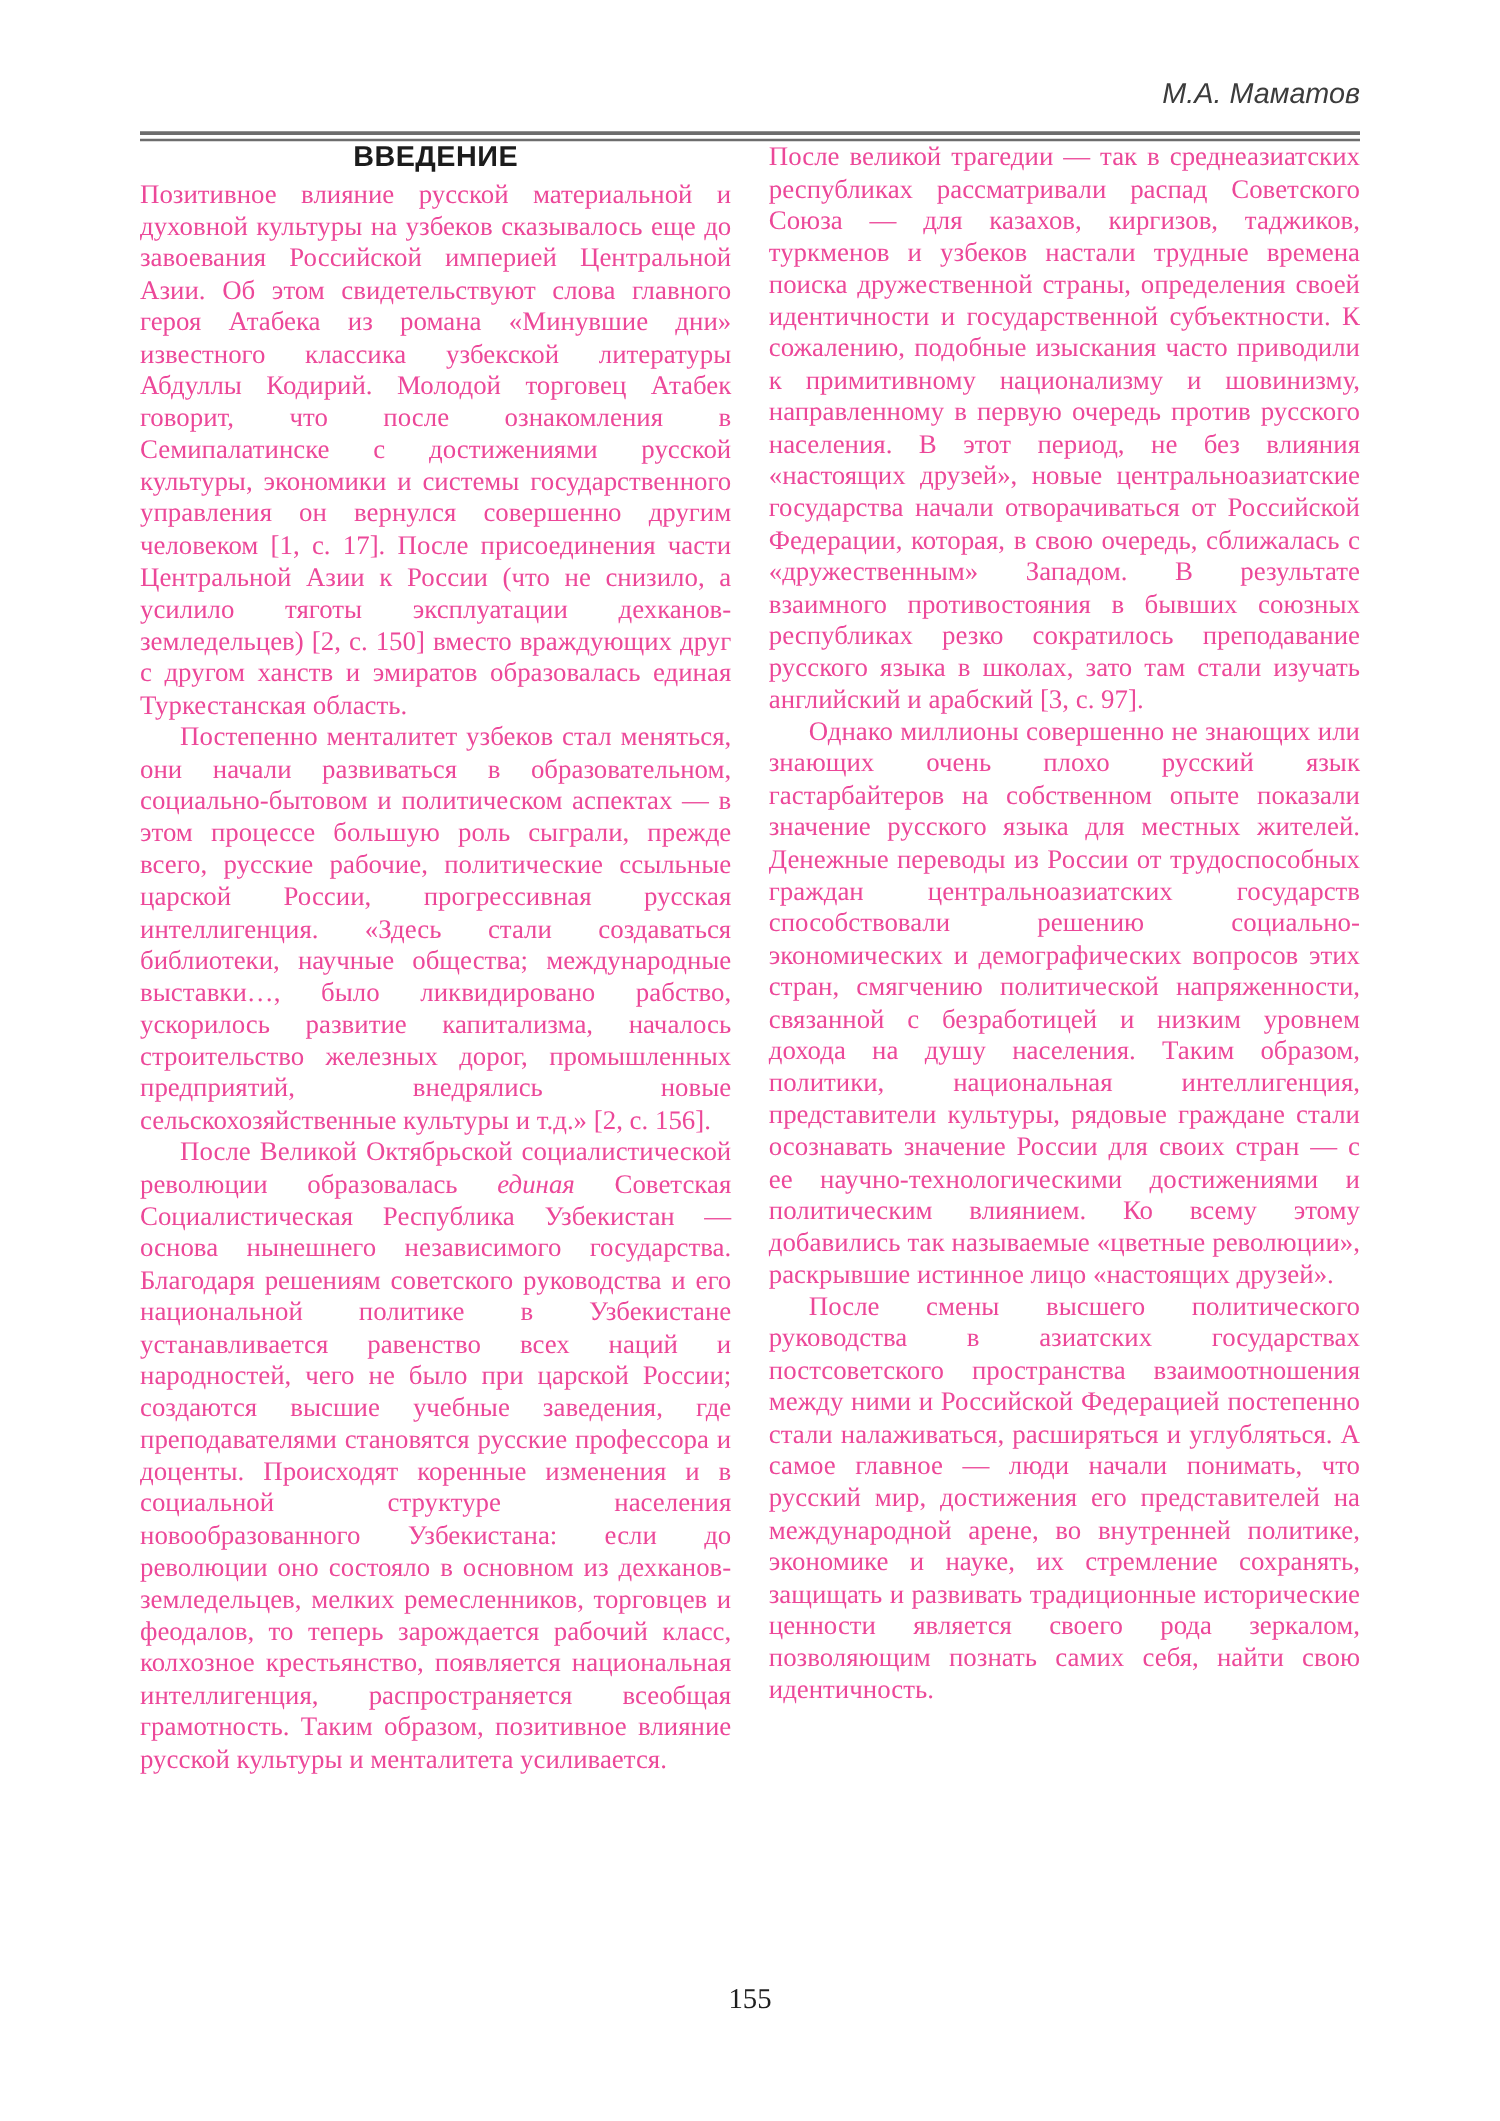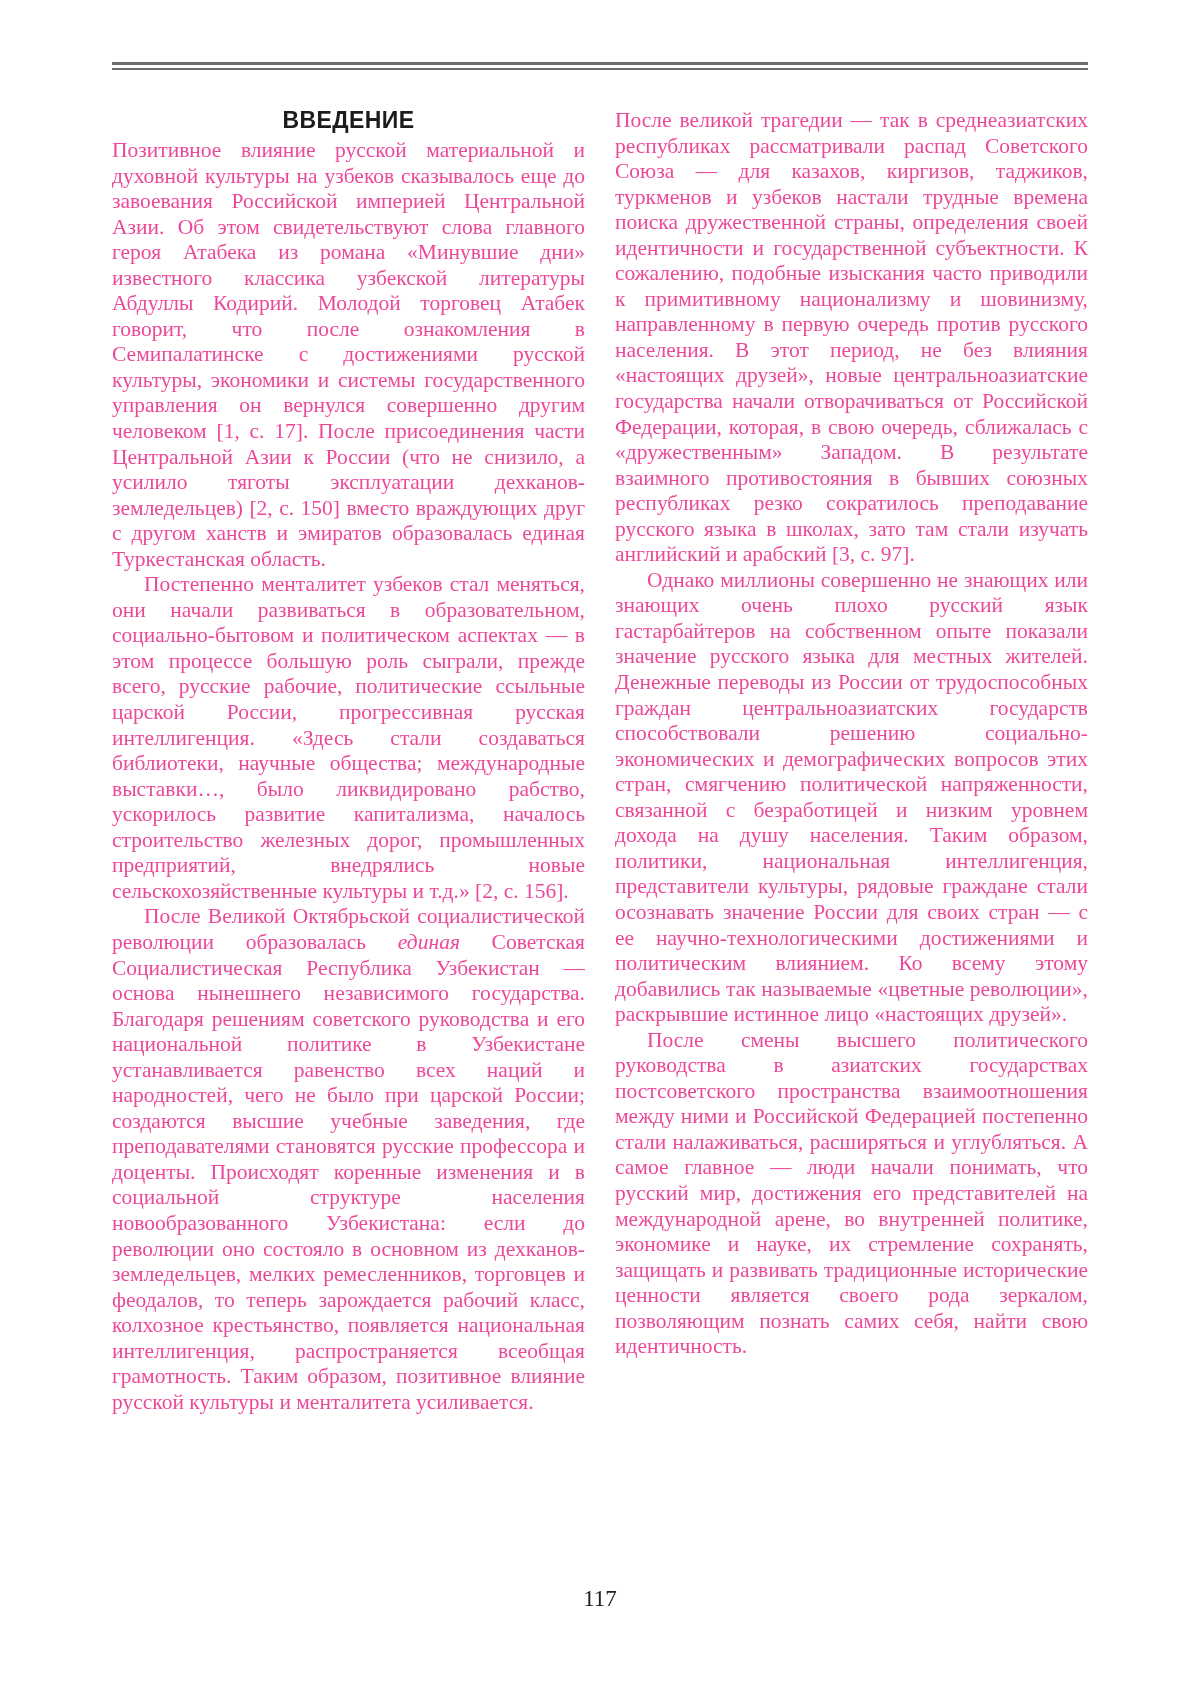--- a/index.html
+++ b/index.html
@@ -27,21 +27,20 @@
     margin-bottom: 19px;
   }
   .rule {
     height: 3px;
     border-top: 3px solid #6d6d6d;
     border-bottom: 2px solid #6d6d6d;
   }
   .columns {
     display: flex;
     gap: 30px;
-    margin-top: 38px;
   }
   .col { width: 473px; }
   .col-heading {
     margin: 0 0 5px 0;
     text-align: center;
     font-family: "Liberation Sans", "DejaVu Sans", sans-serif;
     font-weight: 700;
     font-size: 23px;
     line-height: 25px;
     letter-spacing: 0.4px;
@@ -65,20 +64,21 @@
     text-align: center;
     font-size: 23px;
     color: #1f1f1f;
   }
 </style>
 </head>
 <body>
 
 <div class="page">
 
+  <div class="running-head">М.А. Маматов</div>
 
   <div class="rule"></div>
 
   <div class="columns">
 
     <section class="col">
       <h2 class="col-heading">ВВЕДЕНИЕ</h2>
       <div class="paras">
           <p class="no-indent">Позитивное влияние русской материальной и духовной культуры на узбеков сказывалось еще до завоевания Российской империей Центральной Азии. Об этом свидетельствуют слова главного героя Атабека из романа «Минувшие дни» известного классика узбекской литературы Абдуллы Кодирий. Молодой торговец Атабек говорит, что после ознакомления в Семипалатинске с достижениями русской культуры, экономики и системы государственного управления он вернулся совершенно другим человеком [1, с. 17]. После присоединения части Центральной Азии к России (что не снизило, а усилило тяготы эксплуатации дехканов-земледельцев) [2, с. 150] вместо враждующих друг с другом ханств и эмиратов образовалась единая Туркестанская область.</p>
           <p>Постепенно менталитет узбеков стал меняться, они начали развиваться в образовательном, социально-бытовом и политическом аспектах — в этом процессе большую роль сыграли, прежде всего, русские рабочие, политические ссыльные царской России, прогрессивная русская интеллигенция. «Здесь стали создаваться библиотеки, научные общества; международные выставки…, было ликвидировано рабство, ускорилось развитие капитализма, началось строительство железных дорог, промышленных предприятий, внедрялись новые сельскохозяйственные культуры и т.д.» [2, с. 156].</p>
@@ -89,15 +89,15 @@
     <section class="col">
       <div class="paras">
           <p class="no-indent">После великой трагедии — так в среднеазиатских республиках рассматривали распад Советского Союза — для казахов, киргизов, таджиков, туркменов и узбеков настали трудные времена поиска дружественной страны, определения своей идентичности и государственной субъектности. К сожалению, подобные изыскания часто приводили к примитивному национализму и шовинизму, направленному в первую очередь против русского населения. В этот период, не без влияния «настоящих друзей», новые центральноазиатские государства начали отворачиваться от Российской Федерации, которая, в свою очередь, сближалась с «дружественным» Западом. В результате взаимного противостояния в бывших союзных республиках резко сократилось преподавание русского языка в школах, зато там стали изучать английский и арабский [3, с. 97].</p>
           <p>Однако миллионы совершенно не знающих или знающих очень плохо русский язык гастарбайтеров на собственном опыте показали значение русского языка для местных жителей. Денежные переводы из России от трудоспособных граждан центральноазиатских государств способствовали решению социально-экономических и демографических вопросов этих стран, смягчению политической напряженности, связанной с безработицей и низким уровнем дохода на душу населения. Таким образом, политики, национальная интеллигенция, представители культуры, рядовые граждане стали осознавать значение России для своих стран — с ее научно-технологическими достижениями и политическим влиянием. Ко всему этому добавились так называемые «цветные революции», раскрывшие истинное лицо «настоящих друзей».</p>
           <p>После смены высшего политического руководства в азиатских государствах постсоветского пространства взаимоотношения между ними и Российской Федерацией постепенно стали налаживаться, расширяться и углубляться. А самое главное — люди начали понимать, что русский мир, достижения его представителей на международной арене, во внутренней политике, экономике и науке, их стремление сохранять, защищать и развивать традиционные исторические ценности является своего рода зеркалом, позволяющим познать самих себя, найти свою идентичность.</p>
         </div>
     </section>
 
   </div>
 
-  <div class="page-number">117</div>
+  <div class="page-number">155</div>
 
 </div>
 
 </body></html>

